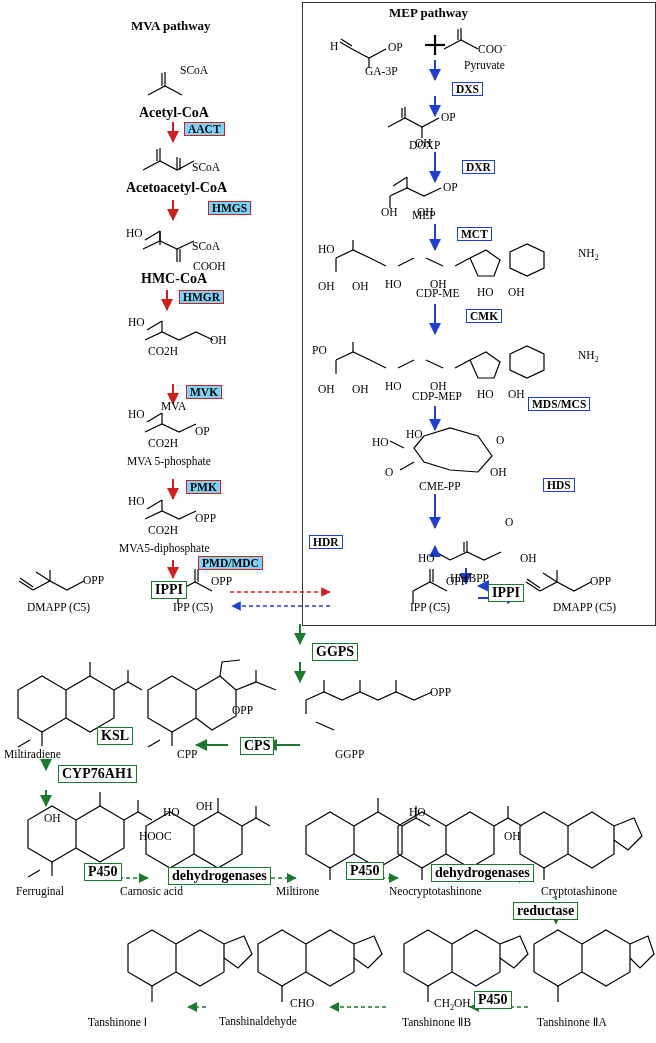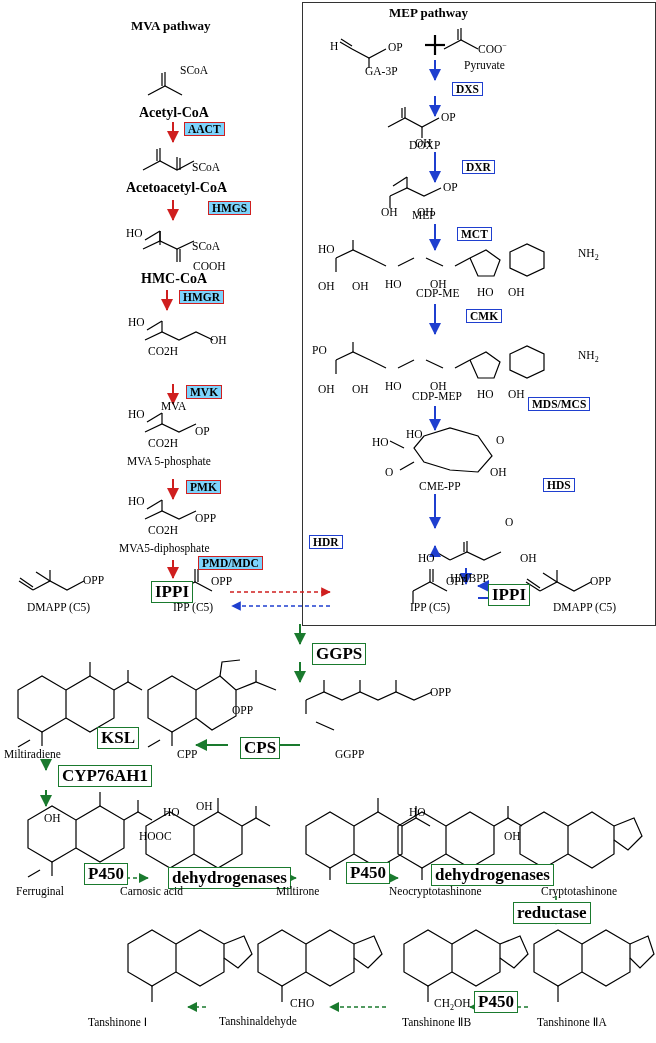--- a/index.html
+++ b/index.html
@@ -4,21 +4,21 @@
 <style>
   html,body{margin:0;padding:0;background:#ffffff;}
   body{width:656px;height:1043px;position:relative;font-family:"Liberation Serif",serif;color:#000;}
   .stage{position:relative;width:656px;height:1043px;overflow:hidden;}
   .lbl{position:absolute;font-family:"Liberation Serif",serif;white-space:nowrap;}
   .ttl{font-weight:bold;font-size:13px;}
   .cmp{font-size:11.5px;}
   .cmpb{font-size:14px;font-weight:bold;}
   .enz{position:absolute;border:1.4px solid #cf1f1f;color:#000;background:#7dd3fc;font-weight:bold;font-size:11.5px;padding:0px 3px;white-space:nowrap;}
   .enzb{position:absolute;border:1.4px solid #1f3fcf;color:#000;background:#fff;font-weight:bold;font-size:11.5px;padding:0px 3px;white-space:nowrap;}
-  .enzg{position:absolute;border:1.4px solid #1a7a2e;color:#000;background:#fff;font-weight:bold;font-size:17px;padding:0px 3px;white-space:nowrap;}
+  .enzg{position:absolute;border:1.4px solid #1a7a2e;color:#000;background:#fff;font-weight:bold;font-size:14px;padding:0px 3px;white-space:nowrap;}
   .mepbox{position:absolute;border:1.6px solid #333;left:302px;top:2px;width:352px;height:622px;}
   svg.ovl{position:absolute;left:0;top:0;width:656px;height:1043px;pointer-events:none;}
   .sub{font-size:8px;vertical-align:sub;}
   .sup{font-size:8px;vertical-align:super;}
 </style>
 </head>
 <body>
 
 <div class="stage">
 

